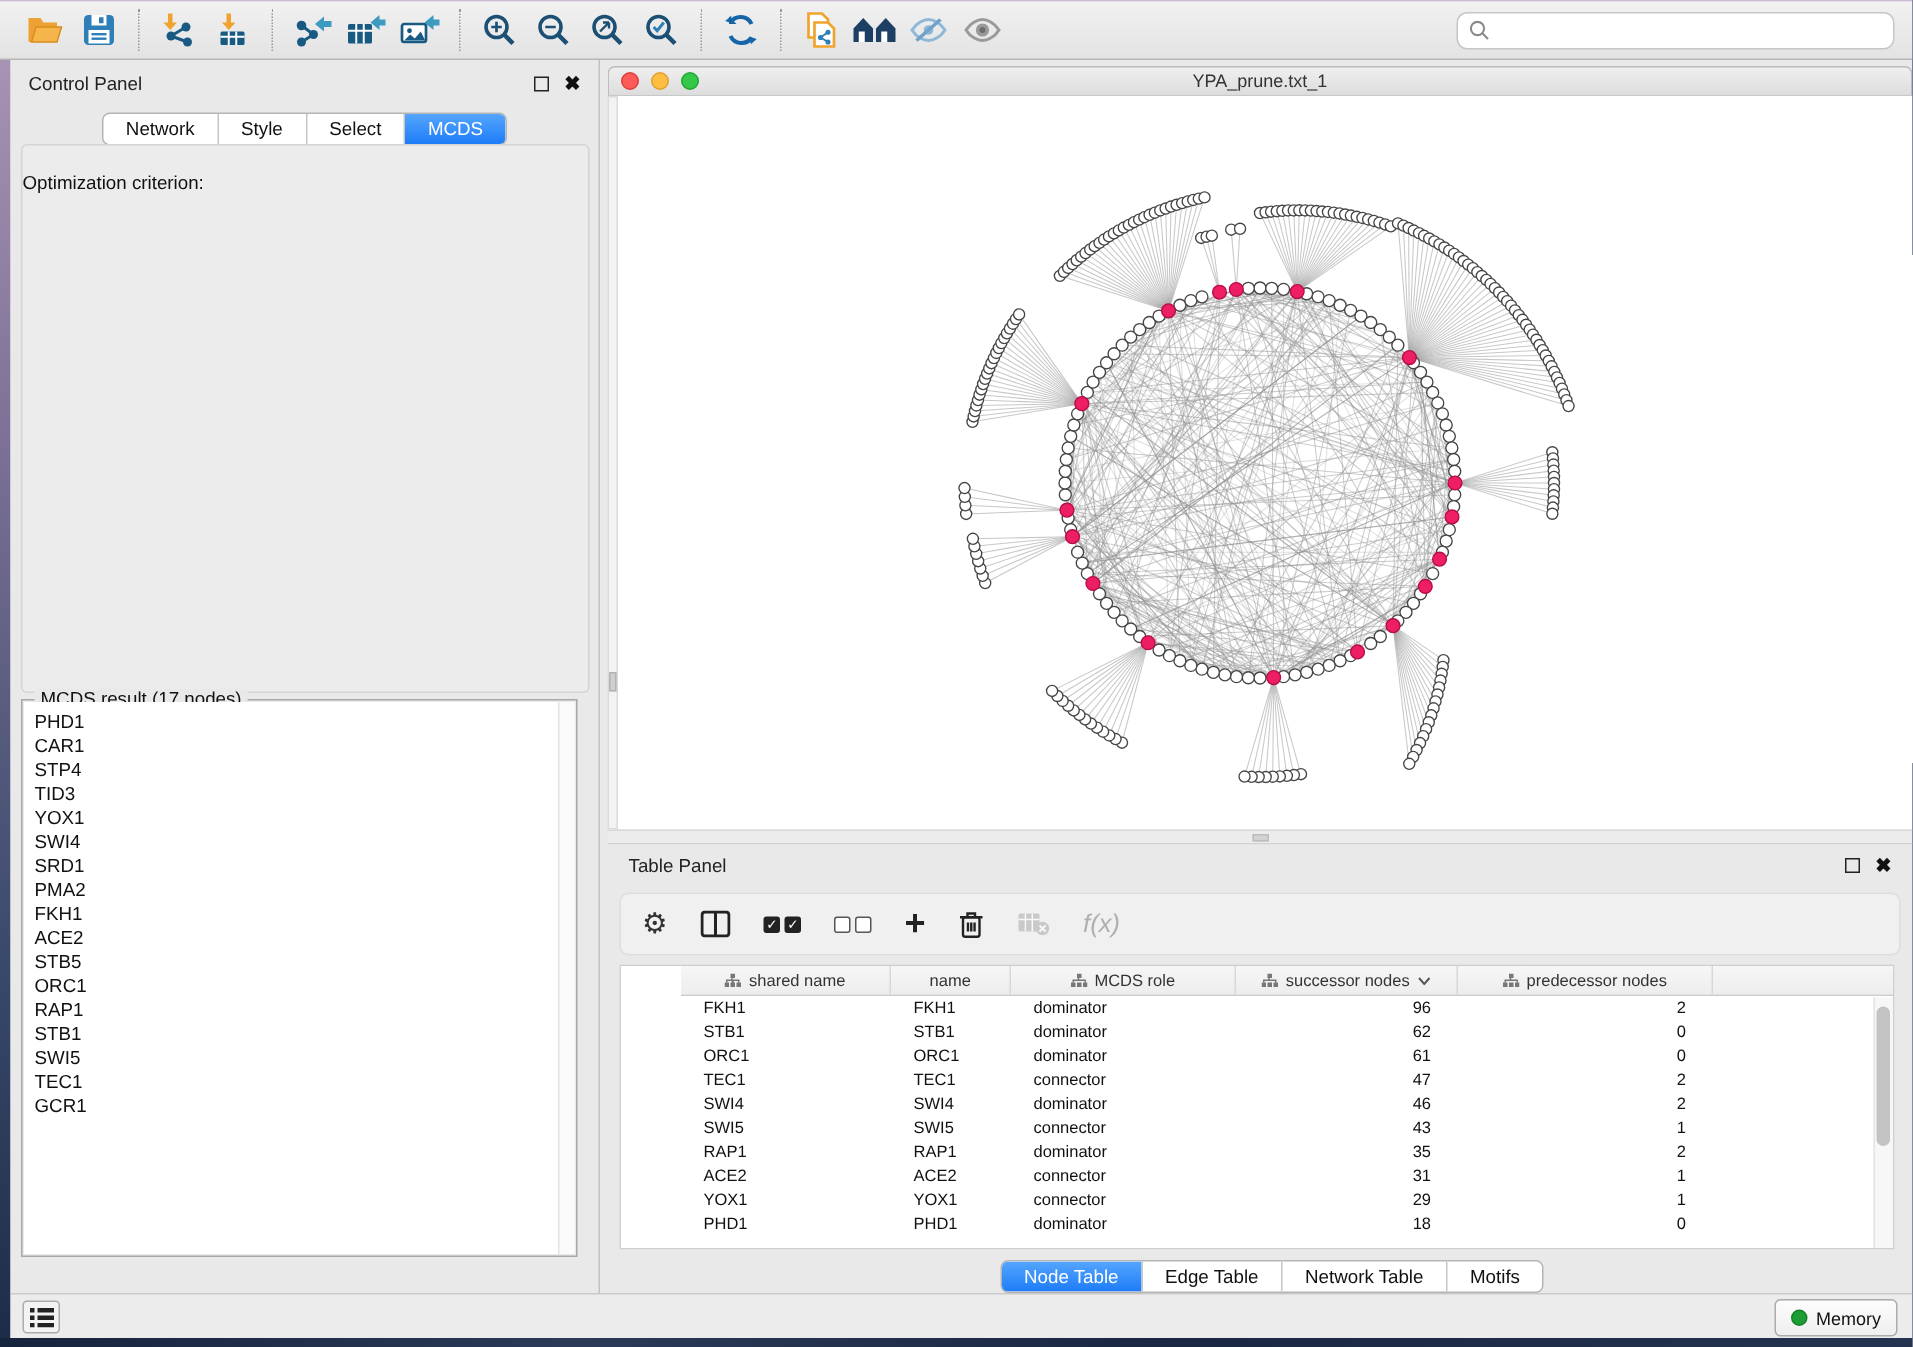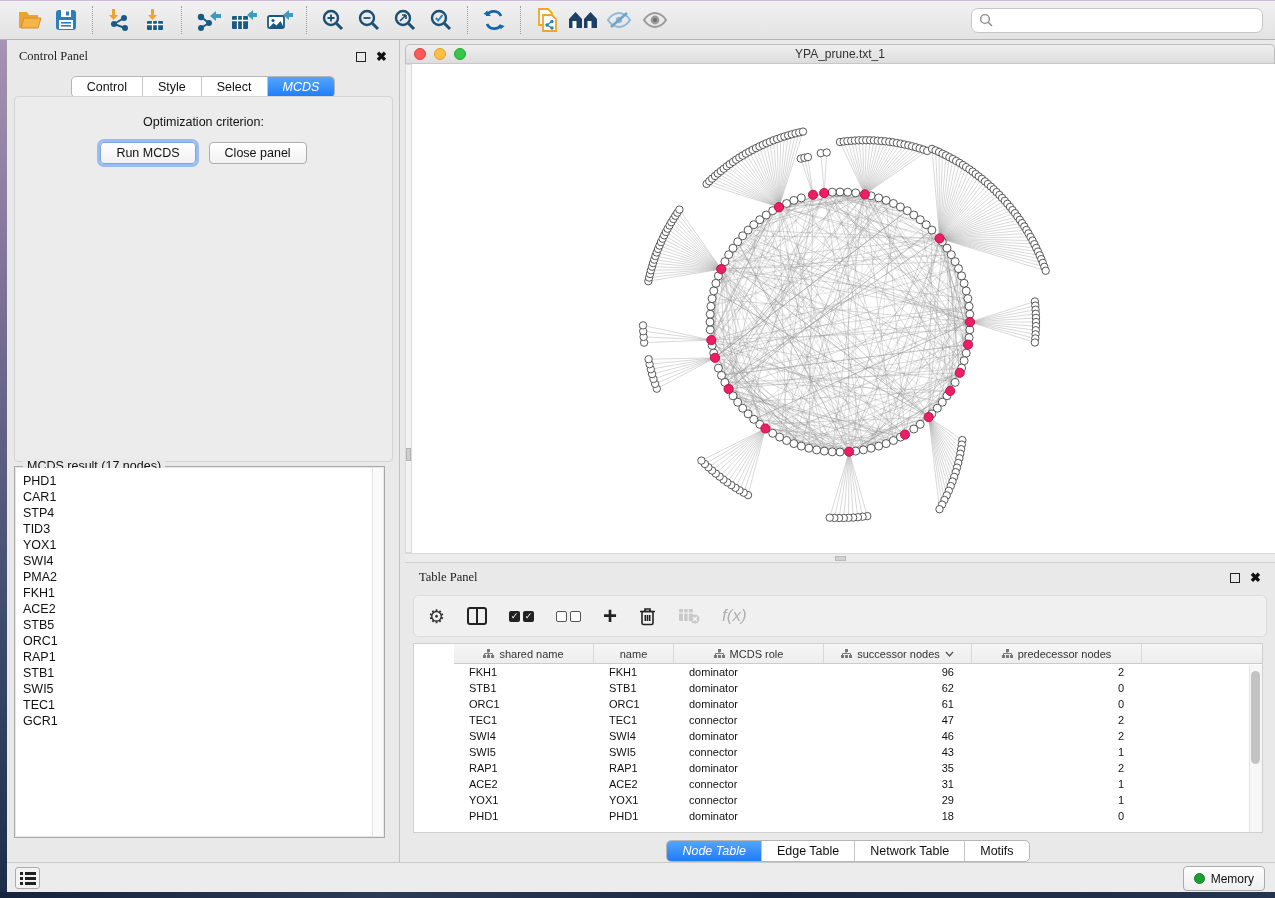--- a/index.html
+++ b/index.html
@@ -18,33 +18,33 @@
     display:flex; align-items:center; padding:0 12px; }
   .tbtn { width:36px; height:30px; display:flex; align-items:center; justify-content:center; border-radius:4px; }
   .tbtn svg { display:block; }
   .tsep { width:0; height:28px; border-left:1px dotted #9a9a9a; margin:0 8px; }
   .searchbox { margin-left:auto; width:292px; height:25px; background:#fff; border:1px solid #c6c6c6;
     border-radius:7px; display:flex; align-items:center; padding:0 7px; gap:5px; }
   .searchbox input { border:none; outline:none; flex:1; font-size:12px; background:transparent; }
   
   .cpanel { position:absolute; left:7px; top:40px; width:393px; height:822px;
     background:#e9e9e9; border-right:1px solid #c2c2c2; }
-  .panel-hdr { display:flex; align-items:center; padding:9px 12px 4px 12px;font-family:Liberation Serif, serif; }
+  .panel-hdr { display:flex; align-items:center; padding:9px 12px 4px 12px; }
   .panel-title { font-size:12.5px; color:#222; }
   .hdr-icons { margin-left:auto; display:flex; gap:10px; align-items:center; }
   .float-ico { width:10px; height:10px; border:1.5px solid #222; display:inline-block; }
   .close-ico { font-size:13px; font-weight:bold; color:#111; line-height:10px; }
   .seg-wrap { display:flex; justify-content:center; margin-top:8px; }
   .seg { display:inline-flex; background:#fff; border:1px solid #b5b5b5; border-radius:5px; overflow:hidden; }
   .seg .tab { padding:3px 15px; font-size:12.5px; color:#111; border-right:1px solid #c6c6c6; cursor:default; }
   .seg .tab:last-child { border-right:none; }
-  .seg .tab.active { background:linear-gradient(#55a5fd,#1d7cf7); color:#fff;font-style:italic; }
+  .seg .tab.active { background:linear-gradient(#55a5fd,#1d7cf7); color:#fff; }
   .inner-panel { position:absolute; left:7px; top:56px; width:379px; height:366px;
     background:#ececec; border:1px solid #d4d4d4; border-radius:4px; }
-  .opt-label { text-align:center; margin-top:18px; font-size:12.5px; color:#111; }
+  .opt-label { text-align:left; margin-top:18px; font-size:12.5px; color:#111; }
   .combo { margin:9px auto 0 auto; width:315px; height:23px; background:#fff; border:1px solid #b2b2b2;
     border-radius:5px; display:flex; align-items:center; overflow:hidden;
     box-shadow:0 1px 1px rgba(0,0,0,.06); }
   .combo-text { flex:1; font-size:12.5px; padding-left:9px; color:#111; white-space:nowrap; }
   .combo-cap { width:21px; align-self:stretch; background:linear-gradient(#6fb2fd,#2273ee);
     display:flex; flex-direction:column; align-items:center; justify-content:center; gap:1px; }
   .combo-cap i { width:0; height:0; border-left:4px solid transparent; border-right:4px solid transparent; }
   .combo-cap .up { border-bottom:4px solid #fff; }
   .combo-cap .dn { border-top:4px solid #fff; }
   .btn-row { display:flex; justify-content:center; gap:13px; margin-top:13px; }
@@ -268,42 +268,39 @@
   <div class="cpanel">
     <div class="panel-hdr">
       <span class="panel-title">Control Panel</span>
       <span class="hdr-icons">
         <span class="float-ico"></span>
         <span class="close-ico">✖</span>
       </span>
     </div>
     <div class="seg-wrap">
       <div class="seg">
-        <span class="tab">Control</span>
+        <span class="tab">Network</span>
         <span class="tab">Style</span>
         <span class="tab">Select</span>
         <span class="tab active">MCDS</span>
       </div>
     </div>
     <div class="inner-panel">
       <div class="opt-label">Optimization criterion:</div>
-      <div class="btn-row">
-        <span class="pbtn focused">Run MCDS</span>
-        <span class="pbtn">Close panel</span>
-      </div>
     </div>
     <div class="mcds-group">
       <span class="mcds-legend">MCDS result (17 nodes)</span>
       <div class="mcds-list">
           <div>PHD1</div>
           <div>CAR1</div>
           <div>STP4</div>
           <div>TID3</div>
           <div>YOX1</div>
           <div>SWI4</div>
+          <div>SRD1</div>
           <div>PMA2</div>
           <div>FKH1</div>
           <div>ACE2</div>
           <div>STB5</div>
           <div>ORC1</div>
           <div>RAP1</div>
           <div>STB1</div>
           <div>SWI5</div>
           <div>TEC1</div>
           <div>GCR1</div>

